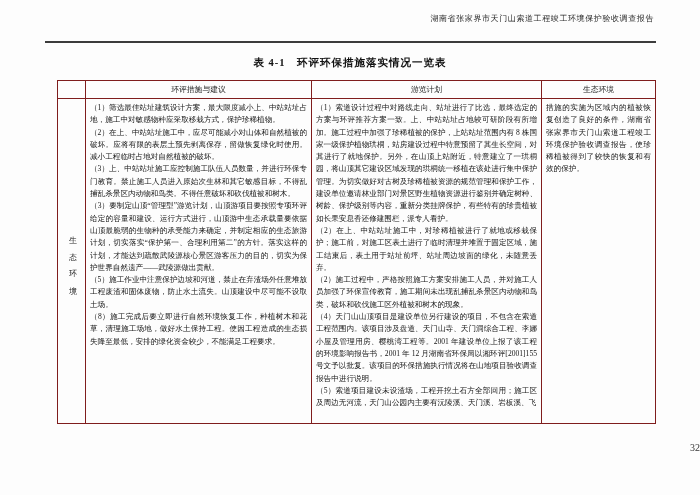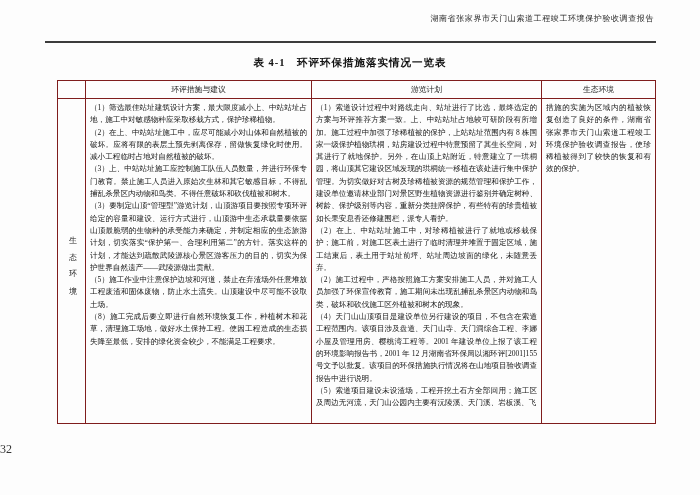--- a/index.html
+++ b/index.html
@@ -50,21 +50,21 @@
     text-orientation: upright;
     font-size: 8px; letter-spacing: 17px; color: #222;
     padding-top: 8px;
   }
   .cell p {
     margin: 0; font-size: 7.6px; line-height: 12.3px;
     text-align: justify; color: #151515;
   }
   .page-number {
     position: absolute; top: 442px; left: 0; width: 100%;
-    text-align: left; font-size: 12px; color: #333;
+    text-align: right; font-size: 10px; color: #333;
   }
 </style>
 </head>
 <body>
 
 <div>
 
   <div class="doc-header">湖南省张家界市天门山索道工程竣工环境保护验收调查报告</div>
   <div class="header-rule"></div>
 

